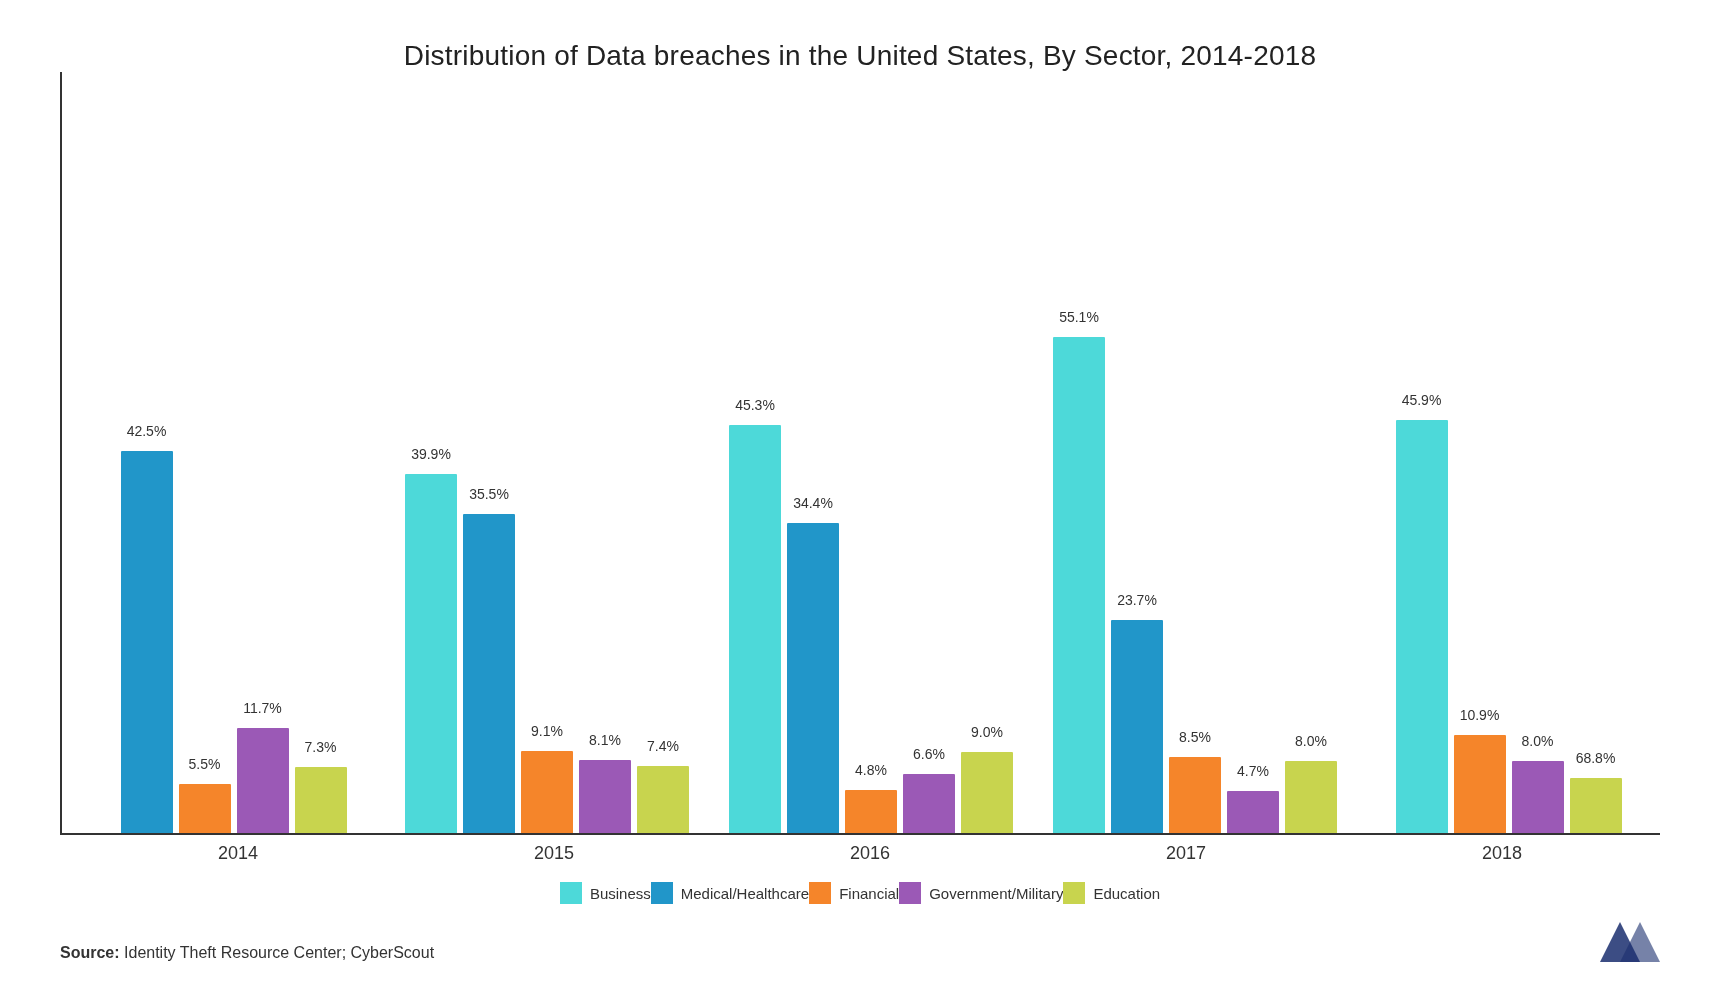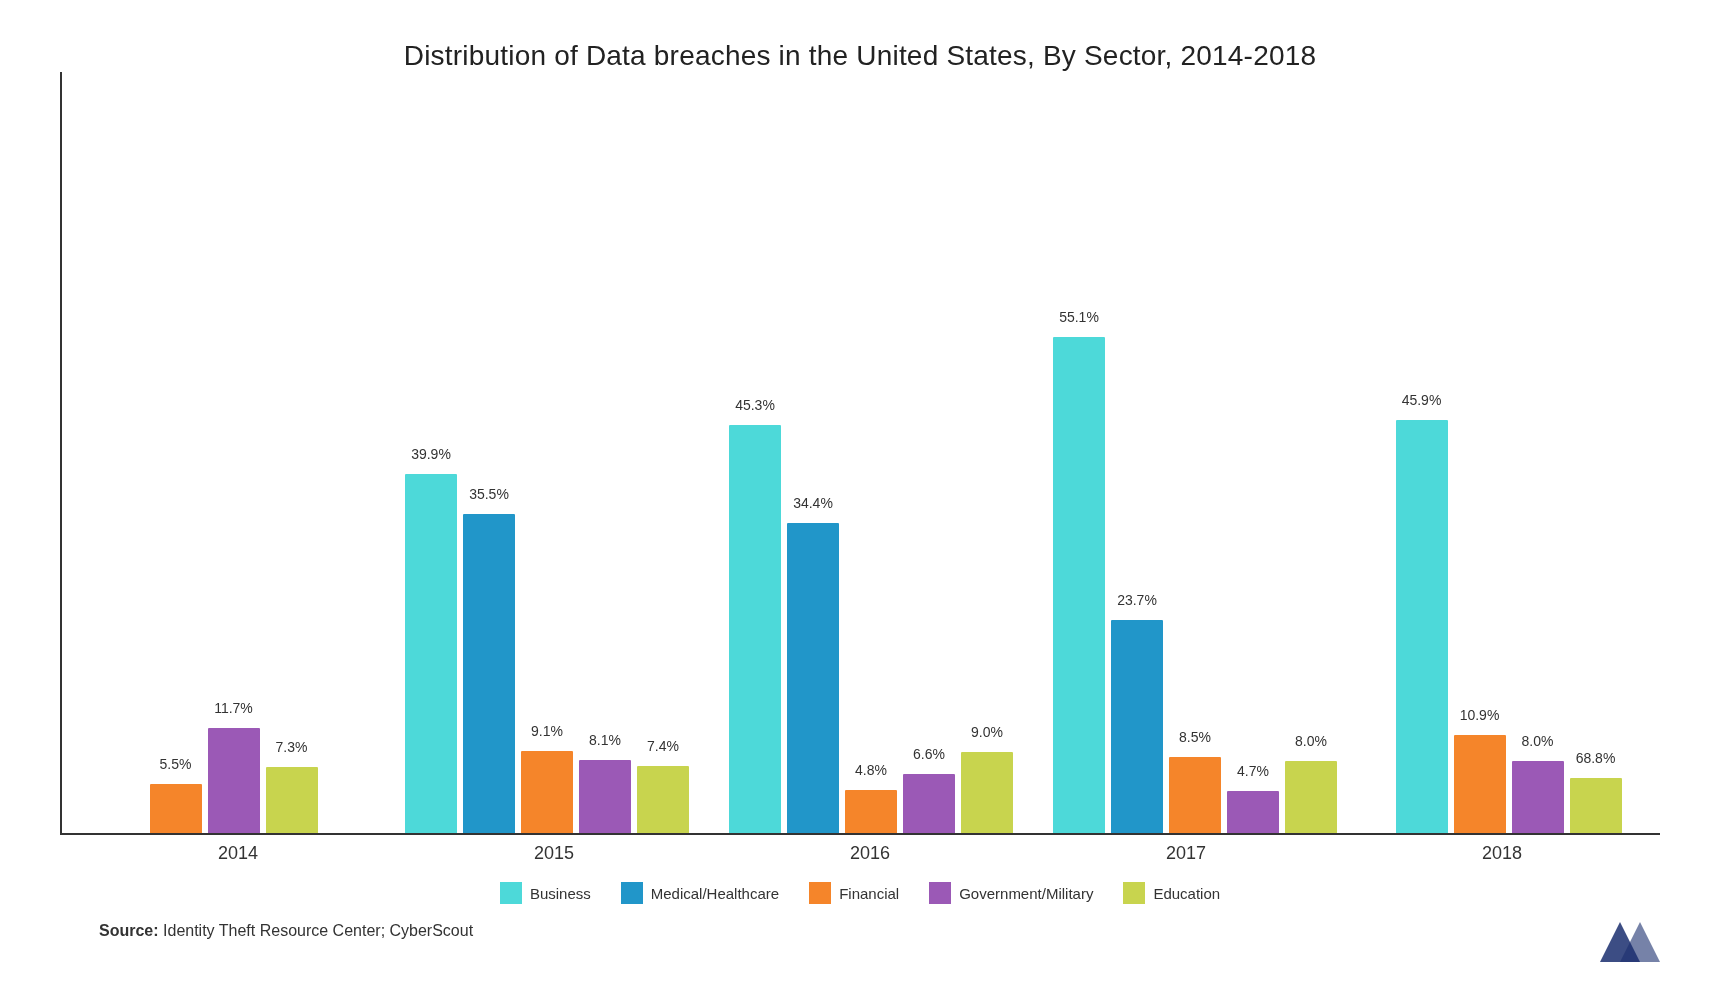--- a/index.html
+++ b/index.html
@@ -73,42 +73,40 @@
     }
     .x-label {
       flex: 1;
       text-align: center;
       font-size: 18px;
       color: #333;
     }
     .legend {
       display: flex;
       justify-content: center;
-      gap: 30px;
       margin-top: 18px;
       flex-wrap: wrap;
     }
     .legend-item {
       display: flex;
       align-items: center;
       gap: 8px;
       font-size: 15px;
       color: #333;
     }
     .legend-color {
       width: 22px;
       height: 22px;
       flex-shrink: 0;
     }
     .footer {
       display: flex;
       justify-content: space-between;
-      align-items: flex-start;
+      align-items: flex-end;
       margin-top: 18px;
-      margin-left: 39px;
     }
     .source-text {
       font-size: 16px;
       color: #333;
     }
     .source-text strong {
       font-weight: 700;
     }
     .logo {
       display: flex;
@@ -124,20 +122,24 @@
   </style>
 </head>
 <body>
 
 <h1 class="chart-title">Distribution of Data breaches in the United States, By Sector, 2014-2018</h1>
 
 <div class="chart-area">
   <div class="bars-container chart-max-height" id="bars-container">
 
   <div class="year-group">
+        <div class="bar-wrapper">
+          <div class="bar-label">42.5%</div>
+          <div class="bar bar-medical" style="height: 382.5px; background-color: rgb(33, 150, 201);"></div>
+        </div>
         <div class="bar-wrapper">
           <div class="bar-label">5.5%</div>
           <div class="bar bar-financial" style="height: 49.5px; background-color: rgb(245, 133, 42);"></div>
         </div>
         <div class="bar-wrapper">
           <div class="bar-label">11.7%</div>
           <div class="bar bar-government" style="height: 105.3px; background-color: rgb(155, 89, 182);"></div>
         </div>
         <div class="bar-wrapper">
           <div class="bar-label">7.3%</div>

